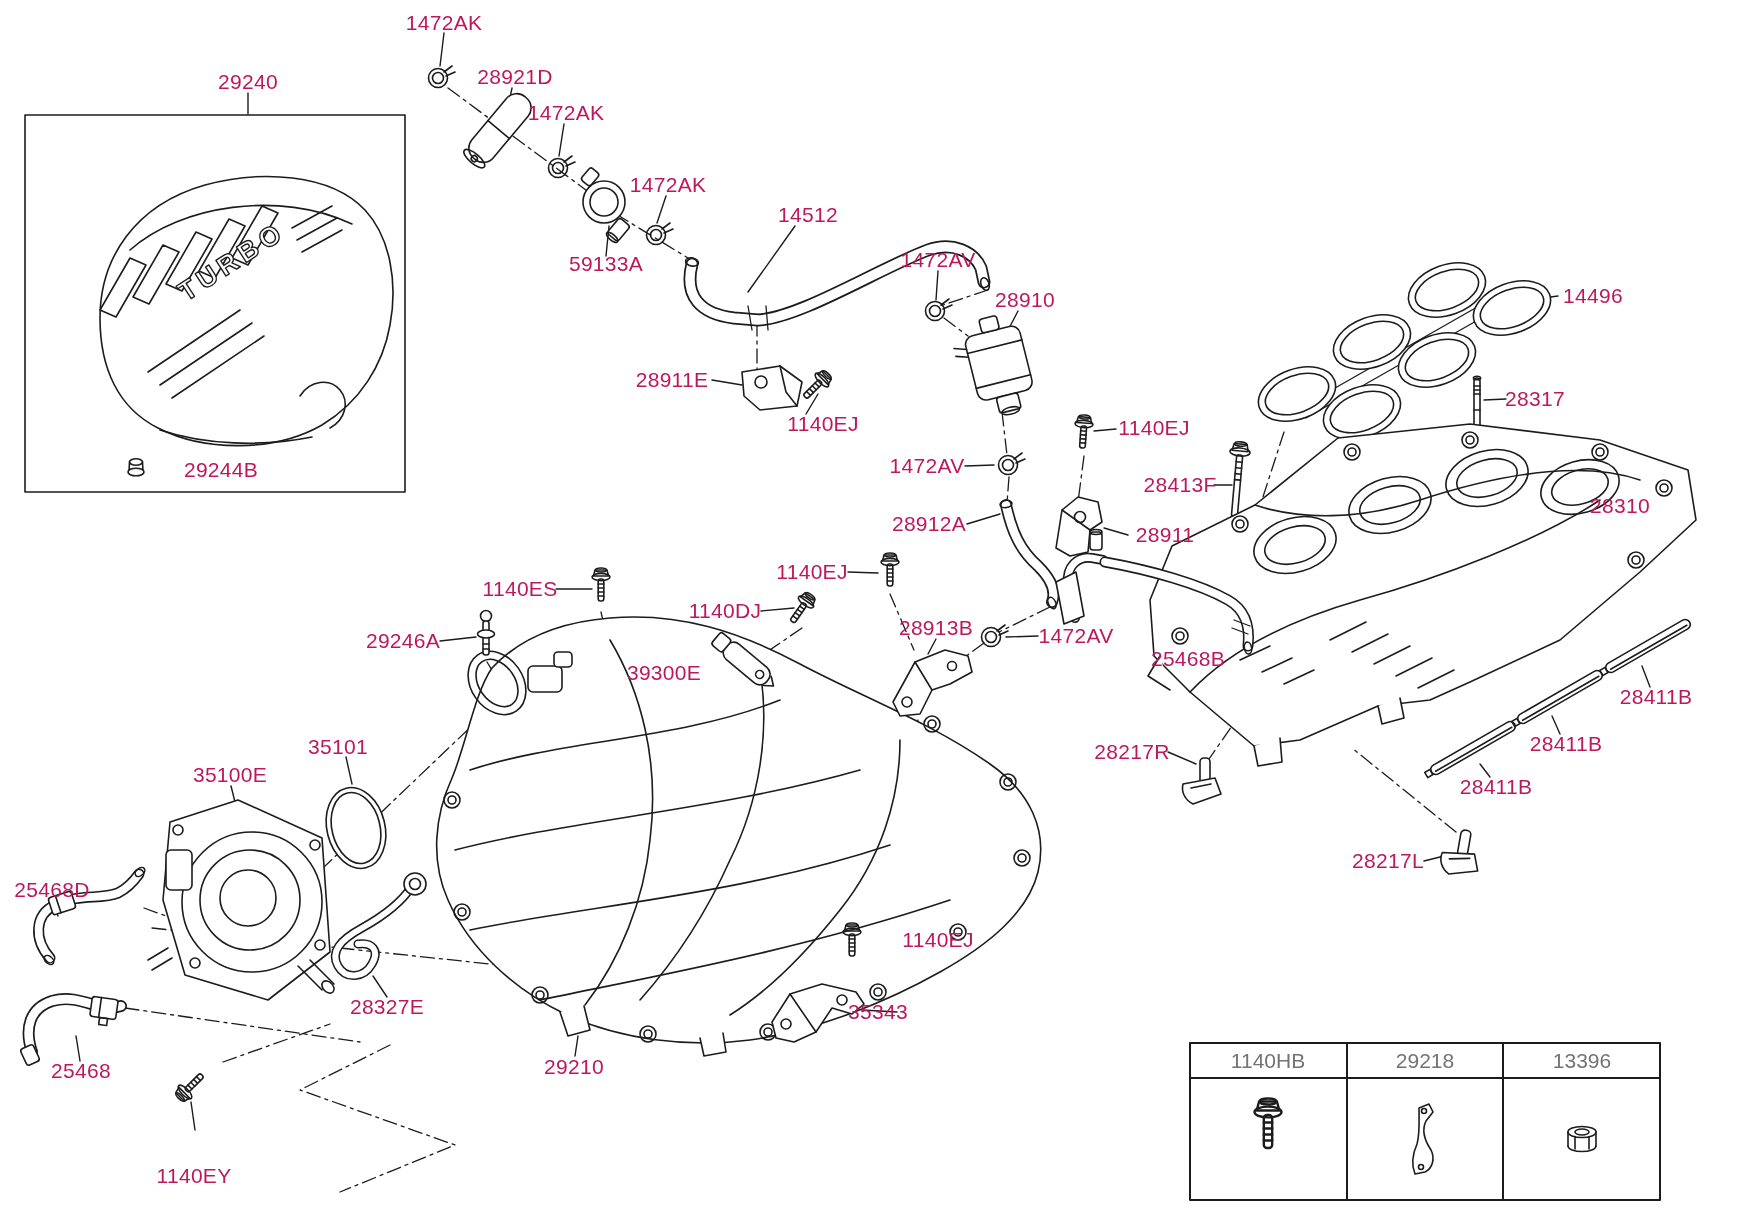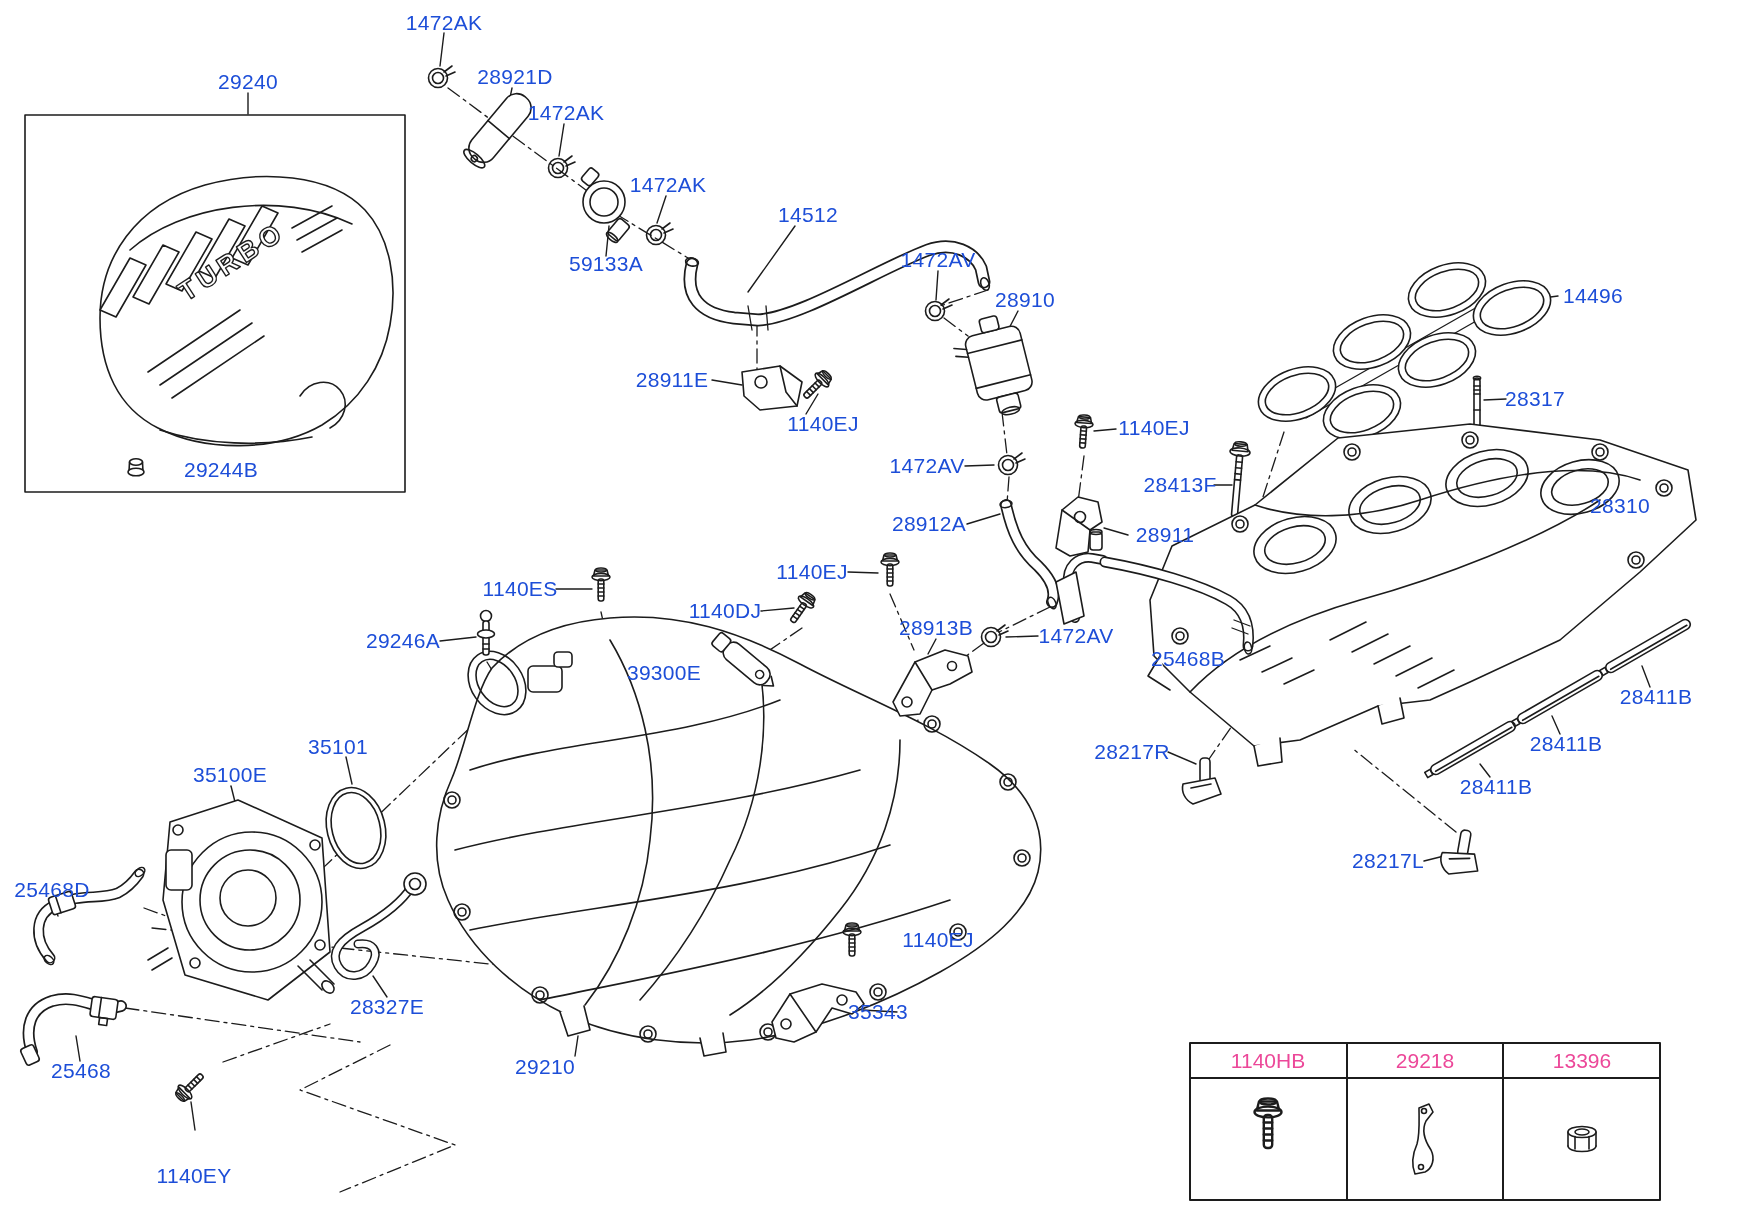--- a/index.html
+++ b/index.html
@@ -1,21 +1,21 @@
 <!DOCTYPE html>
 <html><head>
 <meta charset="utf-8">
 <style>
   html,body{margin:0;padding:0;background:#fff;}
   .stage{position:relative;width:1744px;height:1216px;background:#fff;overflow:hidden;
          font-family:"Liberation Sans",sans-serif;}
   .art{position:absolute;left:0;top:0;}
-  .plabel{position:absolute;transform:translate(-50%,-50%);font-size:21px;color:#1d4ed8;
+  .plabel{position:absolute;transform:translate(-50%,-50%);font-size:21px;color:#be185d;
           white-space:nowrap;letter-spacing:0.3px;}
-  .thead{position:absolute;transform:translate(-50%,-50%);font-size:21px;color:#ec4899;white-space:nowrap;}
+  .thead{position:absolute;transform:translate(-50%,-50%);font-size:21px;color:#737373;white-space:nowrap;}
 </style>
 </head>
 <body>
 
 <div class="stage">
 
 <svg class="art" width="1744" height="1216" viewBox="0 0 1744 1216">
   <defs>
     <g id="boltsym">
       <ellipse cx="0" cy="0" rx="9" ry="3.6"></ellipse>
@@ -485,20 +485,20 @@
 <div class="plabel" style="left:1132px;top:752px">28217R</div>
 <div class="plabel" style="left:1656px;top:697px">28411B</div>
 <div class="plabel" style="left:1566px;top:744px">28411B</div>
 <div class="plabel" style="left:1496px;top:787px">28411B</div>
 <div class="plabel" style="left:52px;top:890px">25468D</div>
 <div class="plabel" style="left:1388px;top:861px">28217L</div>
 <div class="plabel" style="left:938px;top:940px">1140EJ</div>
 <div class="plabel" style="left:387px;top:1007px">28327E</div>
 <div class="plabel" style="left:878px;top:1012px">35343</div>
 <div class="plabel" style="left:81px;top:1071px">25468</div>
-<div class="plabel" style="left:545px;top:1067px">29210</div>
+<div class="plabel" style="left:574px;top:1067px">29210</div>
 <div class="plabel" style="left:194px;top:1176px">1140EY</div>
 
 <div class="thead" style="left:1268px;top:1061px">1140HB</div>
 <div class="thead" style="left:1425px;top:1061px">29218</div>
 <div class="thead" style="left:1582px;top:1061px">13396</div>
 
 </div>
 
 </body></html>

